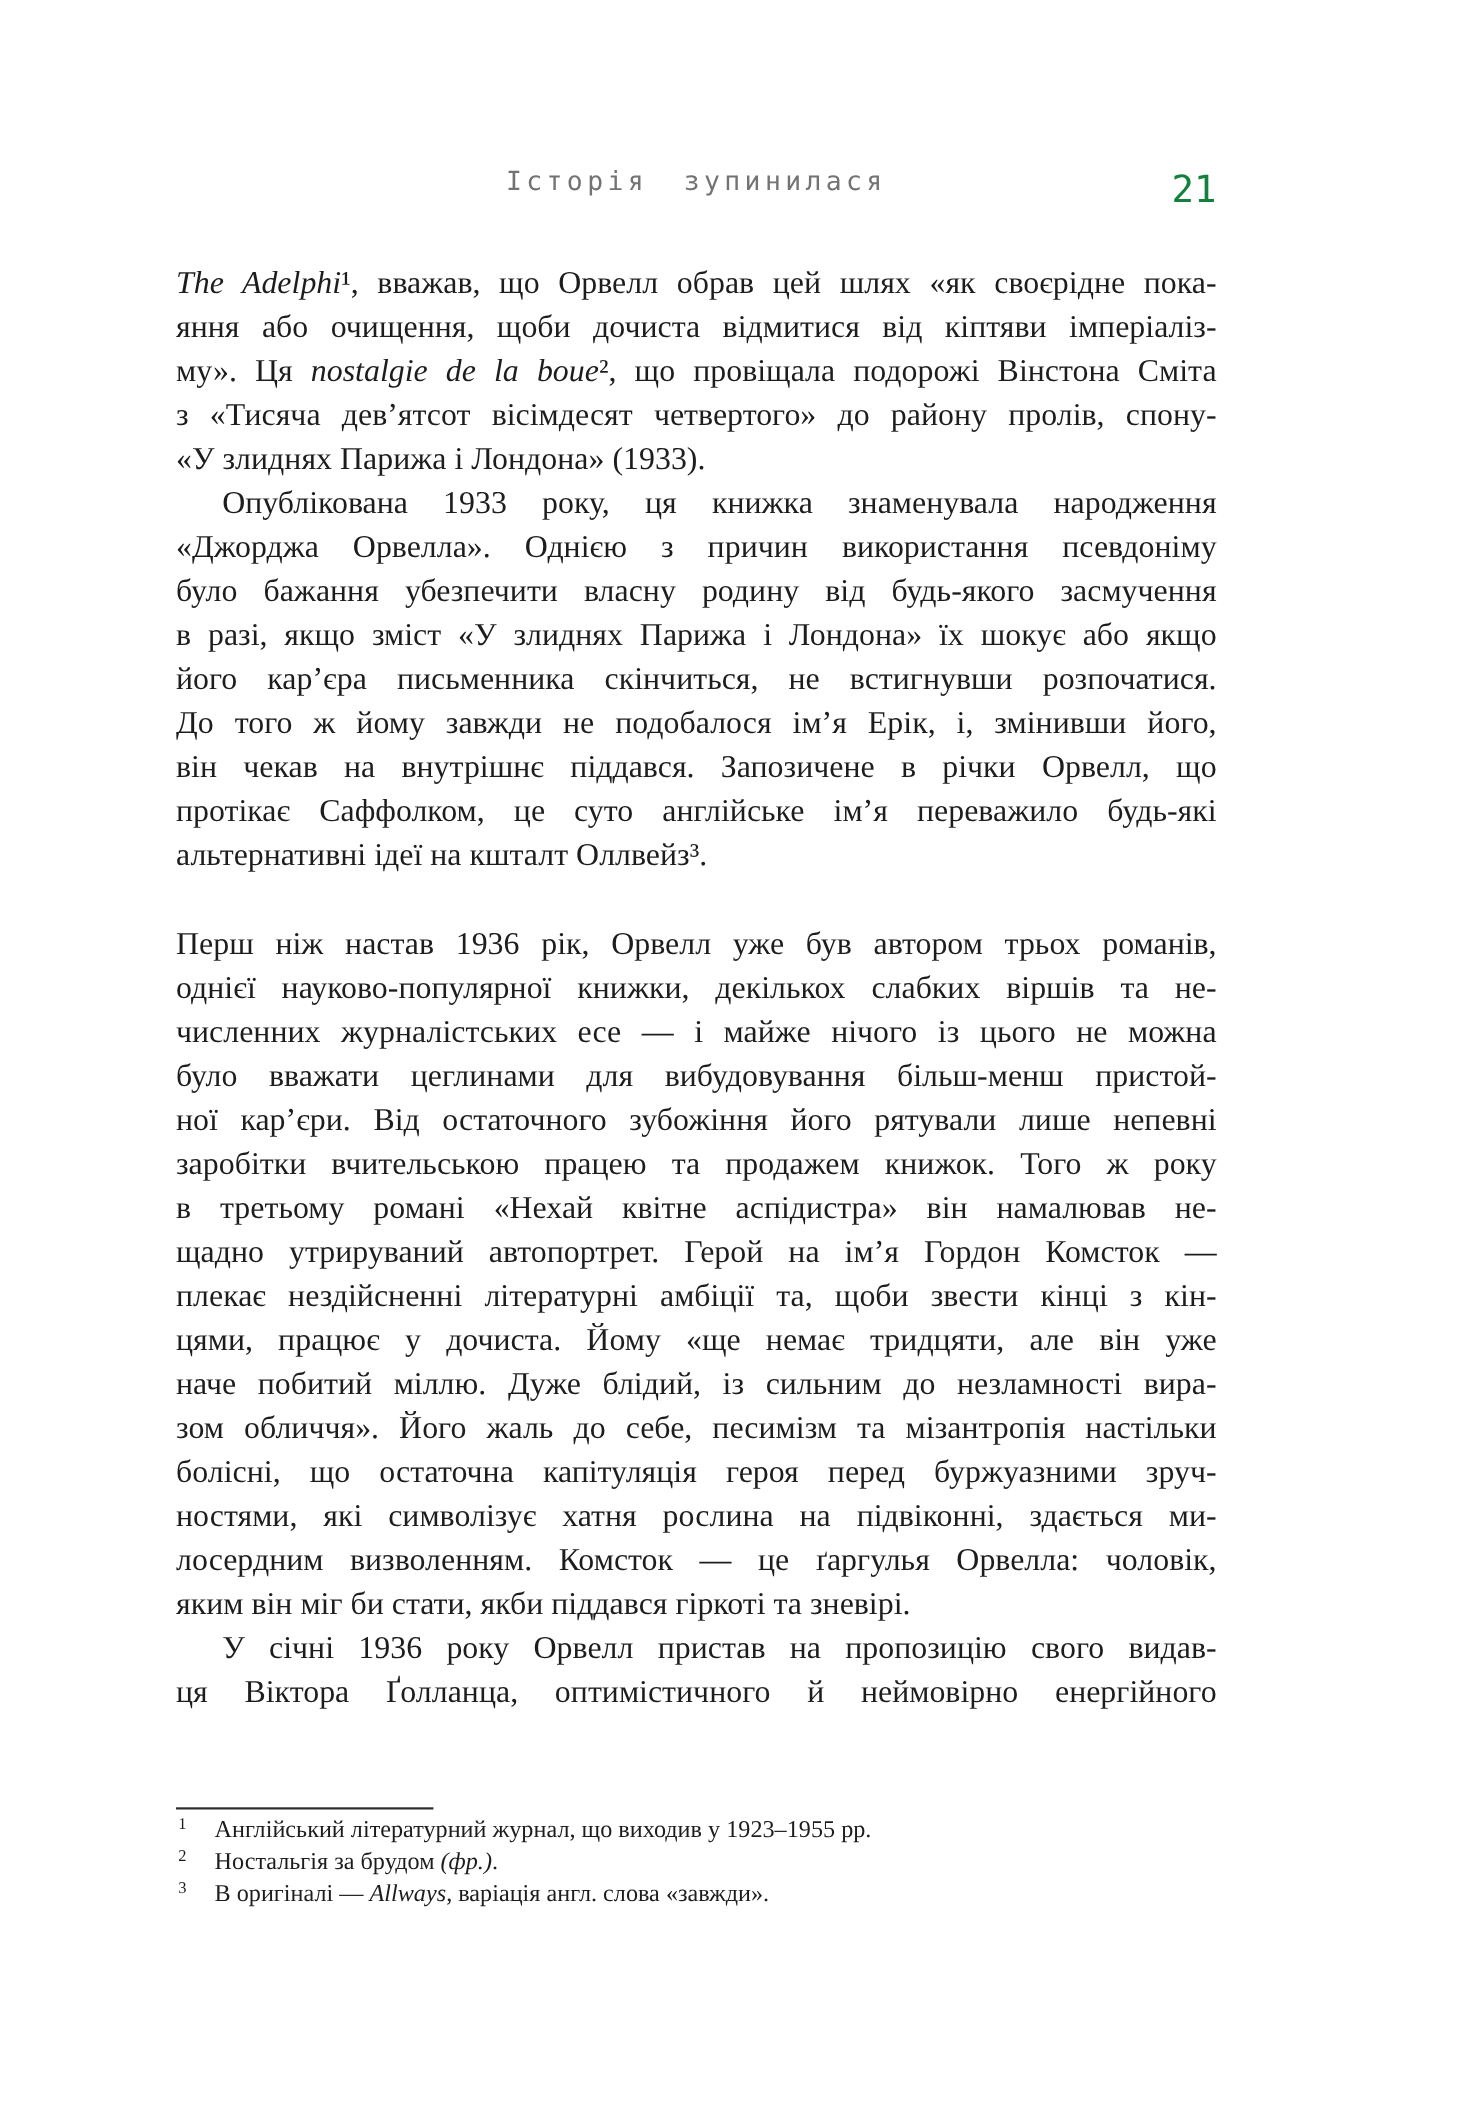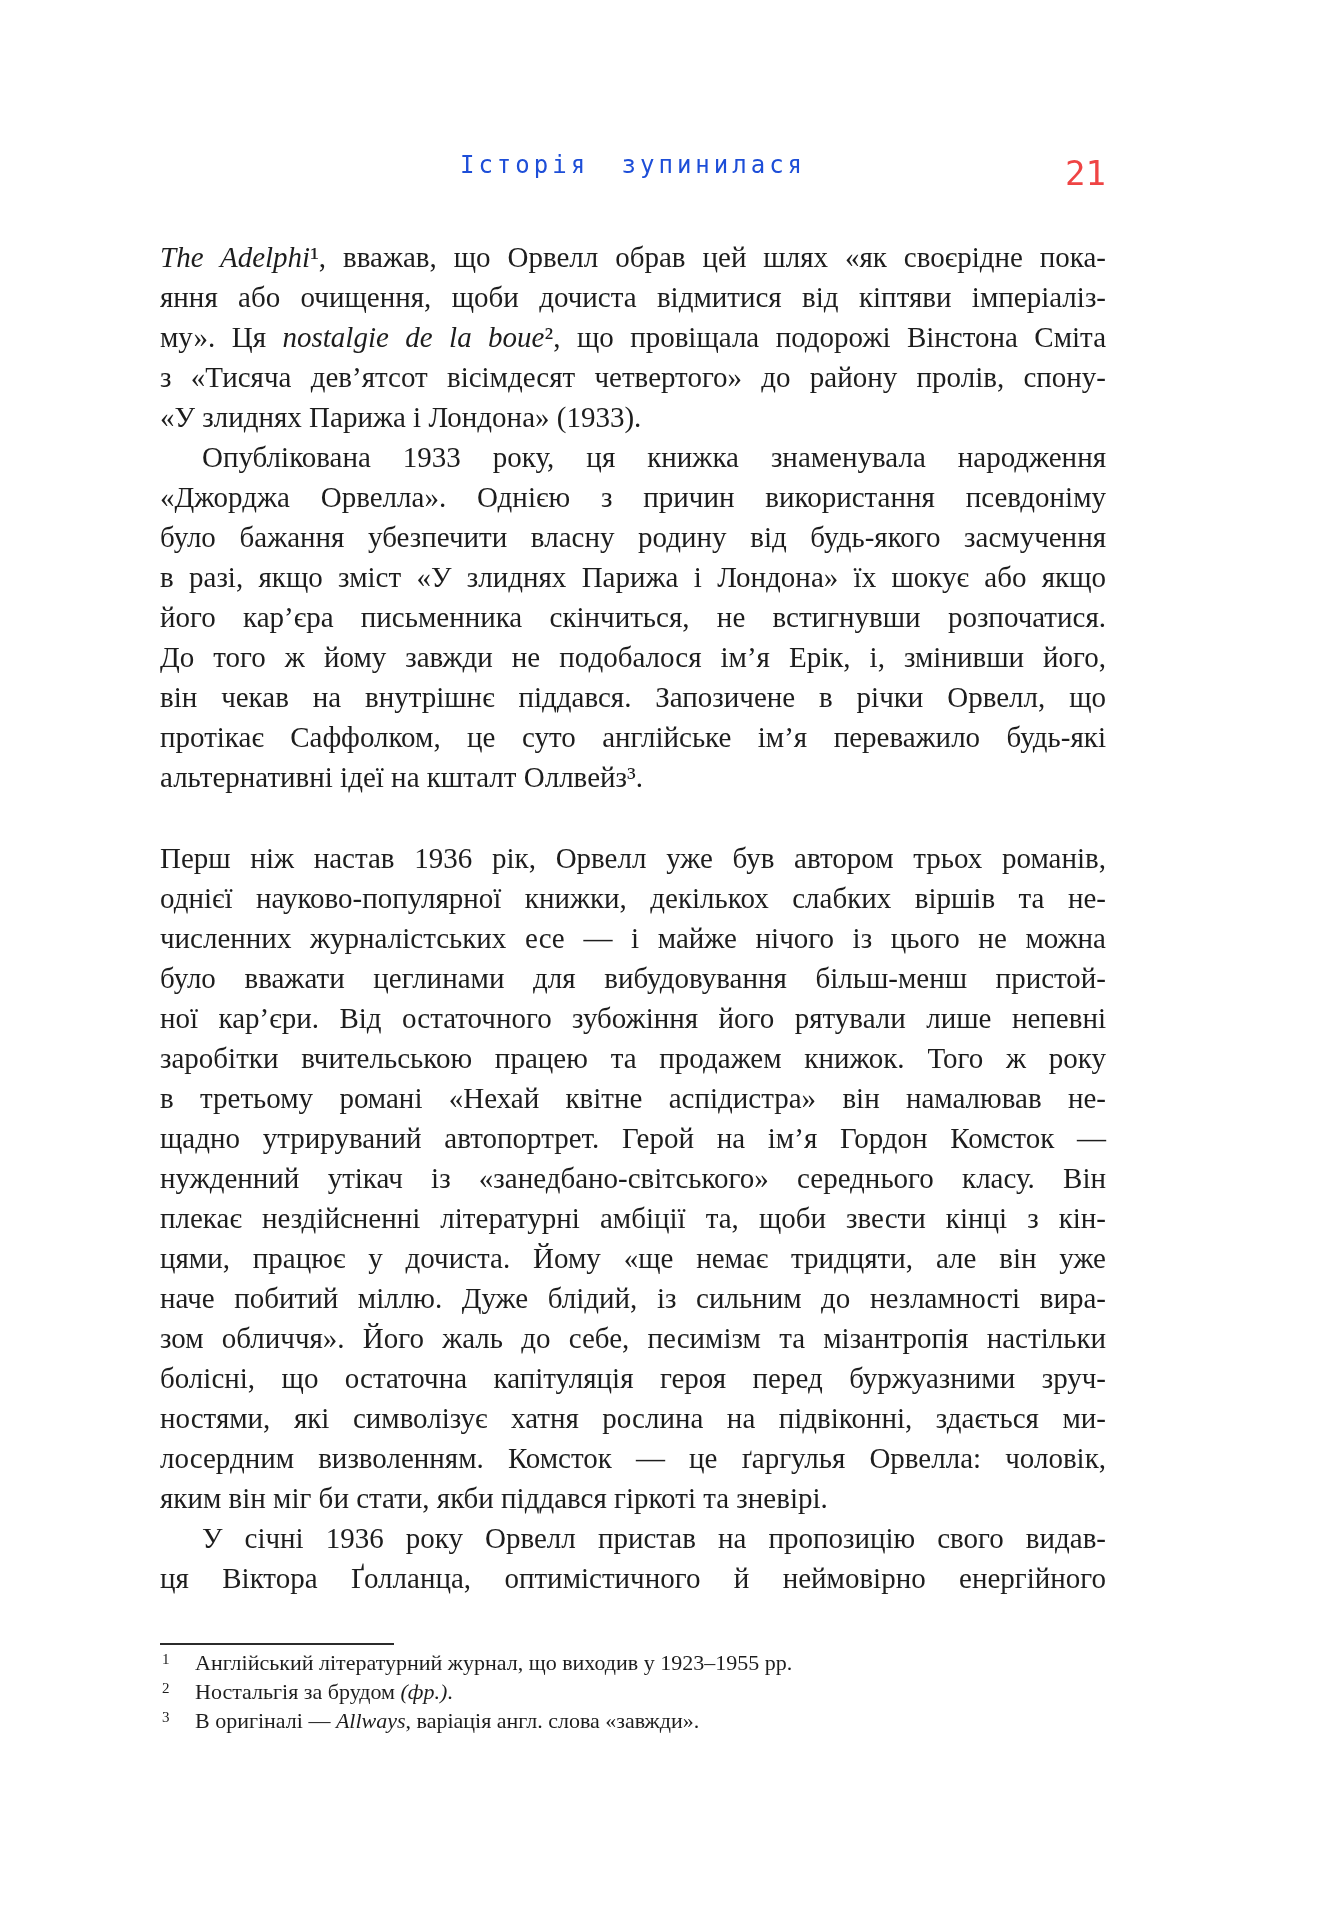--- a/index.html
+++ b/index.html
@@ -10,28 +10,28 @@
     font-family:"Liberation Serif","DejaVu Serif",serif;
     color:#1d1d1d;
     overflow:hidden;
   }
   .chapter-title{
     position:absolute;left:160px;top:150px;width:946px;
     text-align:center;
     font-family:"DejaVu Sans Mono","Liberation Mono",monospace;
     font-size:24px;line-height:30px;
     letter-spacing:4px;word-spacing:14px;
-    color:#1d4ed8;
+    color:#737373;
   }
   .page-number{
     position:absolute;left:160px;top:153px;width:946px;
     text-align:right;
     font-family:"DejaVu Sans Mono","Liberation Mono",monospace;
     font-size:34px;line-height:40px;
-    color:#ef4444;
+    color:#15803d;
   }
   .body-text{
     position:absolute;left:160px;top:237px;width:946px;
     font-size:29px;line-height:40px;
   }
   .bl{text-align:justify;}
   .jl{text-align-last:justify;}
   .ll{text-align-last:left;}
   .ind{text-indent:42px;}
   .gap{height:41px;}
@@ -82,21 +82,20 @@
 
     <div>
       <div class="bl jl">Перш ніж настав 1936 рік, Орвелл уже був автором трьох романів,</div>
       <div class="bl jl">однієї науково-популярної книжки, декількох слабких віршів та не-</div>
       <div class="bl jl">численних журналістських есе — і майже нічого із цього не можна</div>
       <div class="bl jl">було вважати цеглинами для вибудовування більш-менш пристой-</div>
       <div class="bl jl">ної кар’єри. Від остаточного зубожіння його рятували лише непевні</div>
       <div class="bl jl">заробітки вчительською працею та продажем книжок. Того ж року</div>
       <div class="bl jl">в третьому романі «Нехай квітне аспідистра» він намалював не-</div>
       <div class="bl jl">щадно утрируваний автопортрет. Герой на ім’я Гордон Комсток —</div>
-      <div class="bl jl">нужденний утікач із «занедбано-світського» середнього класу. Він</div>
       <div class="bl jl">плекає нездійсненні літературні амбіції та, щоби звести кінці з кін-</div>
       <div class="bl jl">цями, працює у дочиста. Йому «ще немає тридцяти, але він уже</div>
       <div class="bl jl">наче побитий міллю. Дуже блідий, із сильним до незламності вира-</div>
       <div class="bl jl">зом обличчя». Його жаль до себе, песимізм та мізантропія настільки</div>
       <div class="bl jl">болісні, що остаточна капітуляція героя перед буржуазними зруч-</div>
       <div class="bl jl">ностями, які символізує хатня рослина на підвіконні, здається ми-</div>
       <div class="bl jl">лосердним визволенням. Комсток — це ґаргулья Орвелла: чоловік,</div>
       <div class="bl ll">яким він міг би стати, якби піддався гіркоті та зневірі.</div>
     </div>
 

